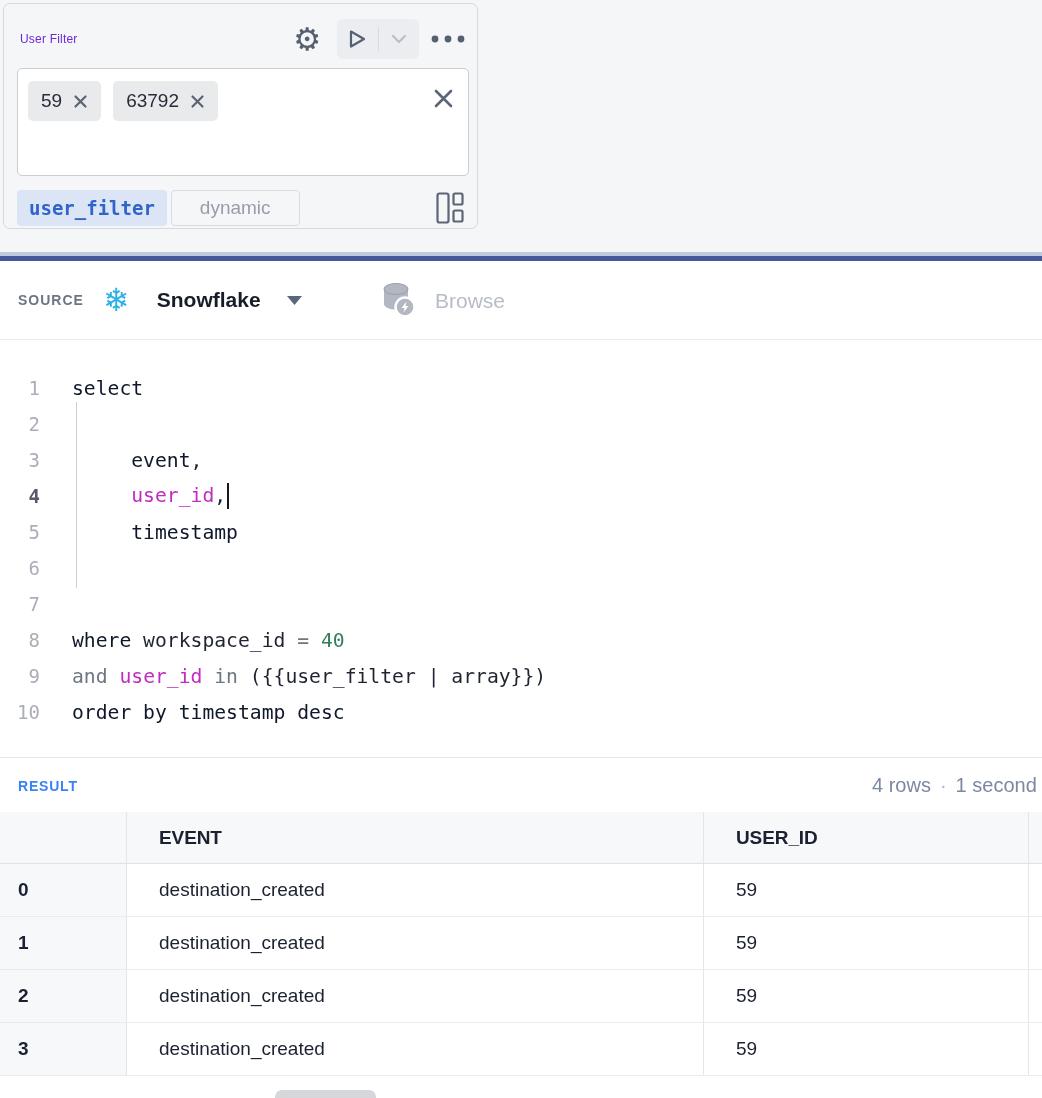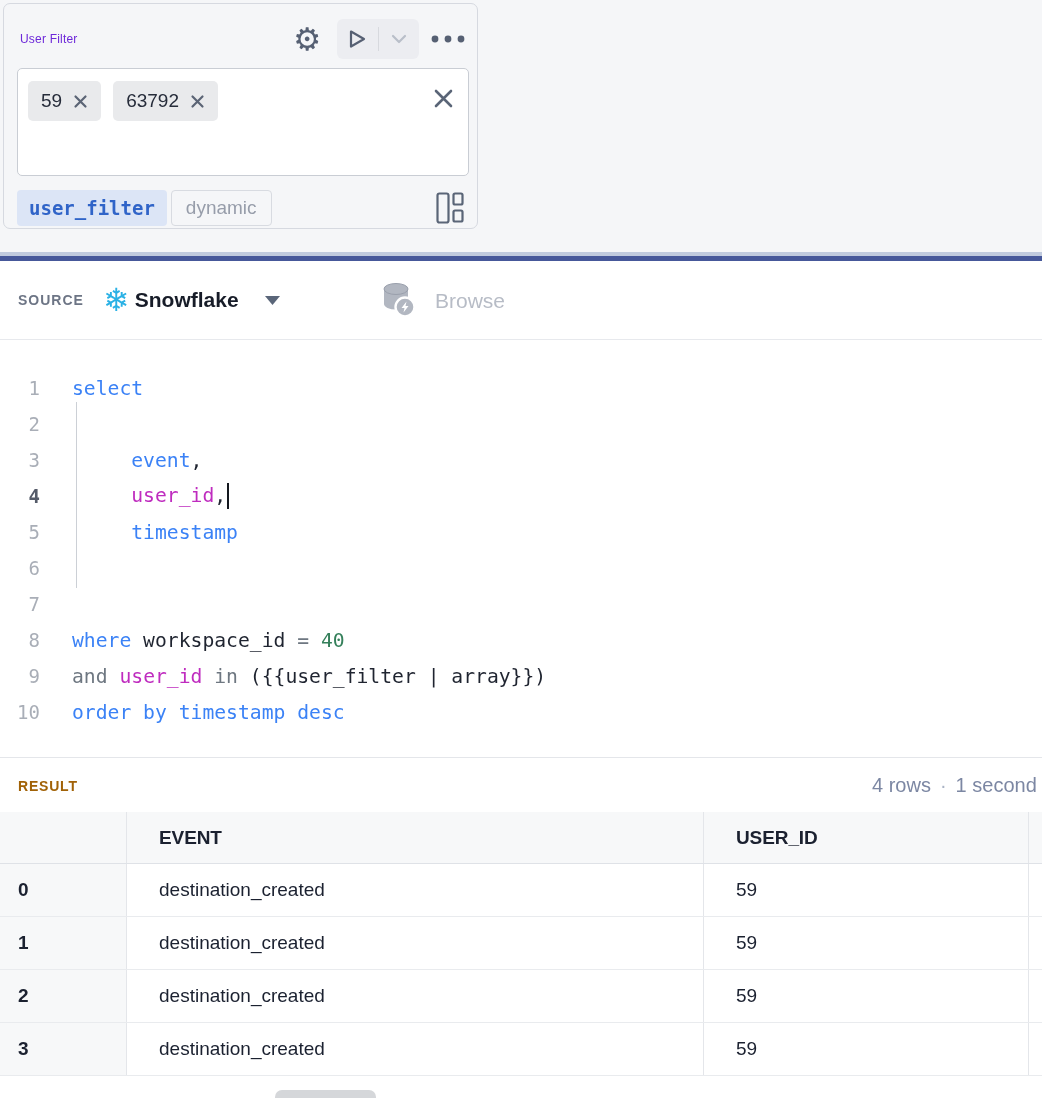--- a/index.html
+++ b/index.html
@@ -30,59 +30,59 @@
     border:1px solid #c9cdd4;border-radius:5px;box-sizing:border-box;
   }
   .chips{position:absolute;left:10px;top:12px;display:flex;gap:12px;}
   .chip{height:40px;display:flex;align-items:center;gap:11px;padding:0 13px;
     background:#e9eaec;border-radius:5px;font-size:19px;color:#262c3a;}
   .clear-x{position:absolute;right:13px;top:18px;}
 
   .widget-footer{position:absolute;left:13px;right:13px;top:185px;height:38px;display:flex;align-items:center;}
   .var-pill{height:36px;display:flex;align-items:center;padding:0 12px;background:#dce5f6;border-radius:4px;
     font-family:"DejaVu Sans Mono","Liberation Mono",monospace;font-size:19px;font-weight:bold;color:#3064c8;}
-  .dyn-pill{height:36px;display:flex;align-items:center;padding:0 14px;margin-left:4px;
+  .dyn-pill{height:36px;display:flex;align-items:center;padding:0 28px;margin-left:4px;
     border:1px solid #d8dbe1;border-radius:4px;font-size:19px;color:#979daa;box-sizing:border-box;}
   .footer-spacer{flex:1;}
 
   
   .selbar-light{left:0;top:252px;width:1042px;height:4px;background:#c0cade;}
   .selbar-dark{left:0;top:256px;width:1042px;height:5px;background:#46589a;}
 
   
   .source-bar{left:0;top:261px;width:1042px;height:79px;background:#ffffff;
     border-bottom:1px solid #e7e9ed;box-sizing:border-box;display:flex;align-items:center;}
   .source-label{margin-left:18px;font-size:14px;font-weight:bold;color:#6d7585;letter-spacing:1px;}
   .snowflake-glyph{font-family:"DejaVu Sans",sans-serif;font-size:32px;color:#2ab1e5;line-height:1;margin-left:19px;}
-  .conn-name{margin-left:5px;font-size:21px;font-weight:bold;color:#171c28;}
+  .conn-name{margin-left:27px;font-size:21px;font-weight:bold;color:#171c28;}
   .conn-caret{margin-left:26px;}
   .source-vsep{position:absolute;left:344px;top:266px;height:69px;width:1px;background:#e5e7ec;}
   .browse-btn{position:absolute;left:374px;top:0;height:79px;display:flex;align-items:center;gap:18px;background:none;border:none;cursor:pointer;}
   .browse-label{font-size:21px;color:#b7bcc6;}
 
   
   .code-area{left:0;top:340px;width:1042px;height:417px;background:#ffffff;padding-top:30px;box-sizing:border-box;}
   .code-line{height:36px;display:flex;align-items:center;
     font-family:"DejaVu Sans Mono","Liberation Mono",monospace;font-size:19.7px;}
   .ln{width:40px;text-align:right;color:#a9aeb7;font-size:19px;flex:none;}
   .ln.active{color:#555b69;font-weight:bold;}
   .line-content{margin-left:32px;white-space:pre;}
-  .tok-kw{color:#3b82f6;text-align:center;}
+  .tok-kw{color:#0f172a;text-align:center;}
   .tok-pl{color:#1f2430;}
   .tok-op{color:#6e7781;}
   .tok-num{color:#35805b;}
   .tok-match{color:#bf2cbf;}
   .cursor{display:inline-block;width:2px;height:26px;background:#14181f;vertical-align:middle;margin-left:1px;}
   .indent-guide{left:76px;top:402px;width:1px;height:186px;background:#ccd0d6;}
 
   
   .result-header{left:0;top:757px;width:1042px;height:55px;background:#ffffff;
     border-top:1px solid #e4e6ea;box-sizing:border-box;}
   .result-label{position:absolute;left:18px;top:0;height:55px;display:flex;align-items:center;
-    font-size:14px;font-weight:bold;color:#a16207;letter-spacing:.8px;}
+    font-size:14px;font-weight:bold;color:#3b82f6;letter-spacing:.8px;}
   .result-status{position:absolute;left:872px;top:0;height:55px;display:flex;align-items:center;gap:9px;
     font-size:20px;color:#7c87a3;white-space:nowrap;}
   .status-dot{color:#aab3c5;font-size:20px;}
 
   
   .result-table{left:0;top:812px;width:1042px;}
   .t-row{display:grid;grid-template-columns:127px 577px 325px 1fr;box-sizing:border-box;}
   .t-head{height:52px;background:#f7f8f9;border-bottom:1px solid #dfe2e7;}
   .t-body-row{height:53px;background:#ffffff;border-bottom:1px solid #e9ebee;}
   .t-cell{display:flex;align-items:center;padding-left:32px;box-sizing:border-box;

